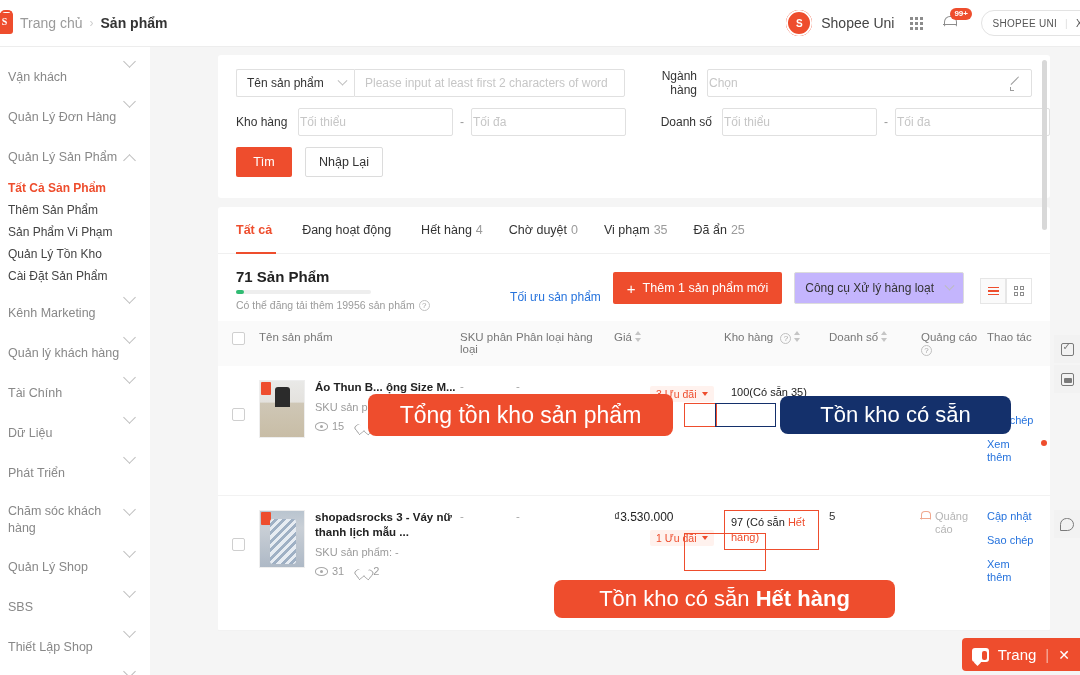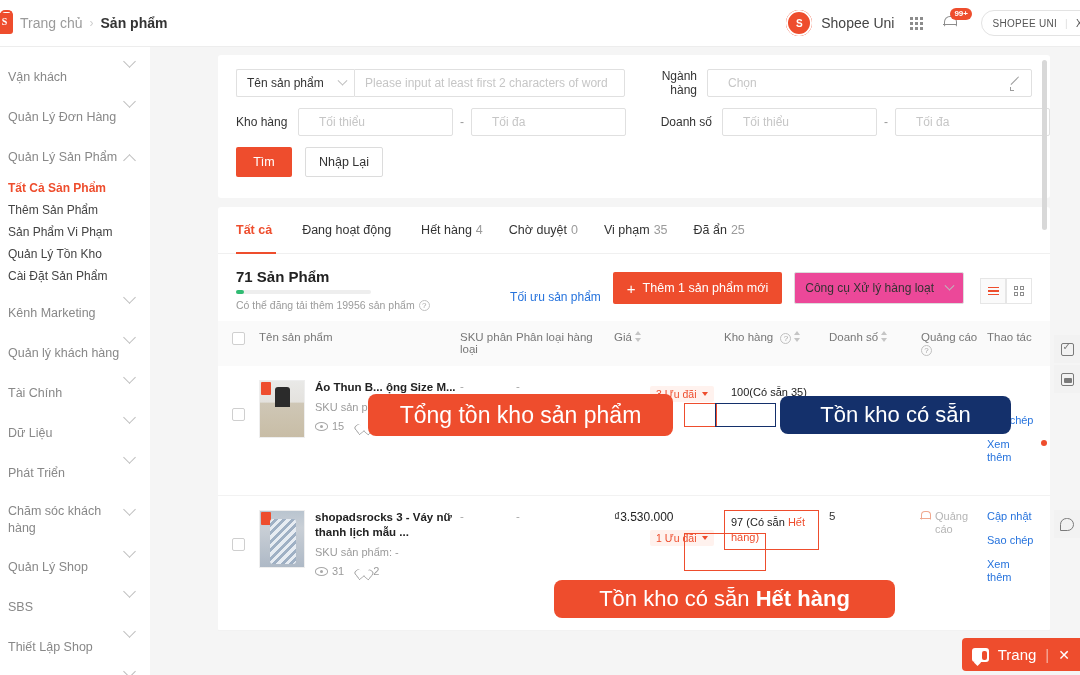--- a/index.html
+++ b/index.html
@@ -119,21 +119,21 @@
                transform: rotate(45deg) translate(-2px,-2px); }
   .txt-input {
     height: 28px; border:1px solid #e0e0e0; border-radius: 0 2px 2px 0;
     flex: 1; padding: 0 10px; font-size: 12px; color:#333; background:#fff; outline:none;
     font-family: inherit;
   }
   .txt-input::placeholder { color:#c6c6c6; }
   .lbl { font-size: 12px; color:#333; }
   .num-input {
     height: 28px; border:1px solid #e0e0e0; border-radius: 2px; width: 155px;
-    padding: 0 20px; font-size: 12px; background:#fff; outline:none; font-family: inherit;
+    padding: 0 1px; font-size: 12px; background:#fff; outline:none; font-family: inherit;
   }
   .num-input::placeholder { color:#c6c6c6; }
   .dash { color:#999; margin: 0 7px; }
 
   .btn-find {
     background:#ee4d2d; color:#fff; border:none; border-radius: 2px;
     height: 30px; width: 56px; font-size: 12.5px; cursor:pointer; font-family:inherit;
   }
   .btn-reset {
     background:#fff; color:#333; border:1px solid #dcdcdc; border-radius: 2px;
@@ -171,21 +171,21 @@
   }
   .actions { margin-left: auto; display:flex; align-items:flex-end; gap: 12px; padding-top: 4px; }
   .link-opt { color:#2673dd; font-size: 12px; cursor:pointer; }
   .btn-add {
     background:#ee4d2d; color:#fff; border:none; border-radius: 2px;
     height: 32px; padding: 0 14px; font-size: 12.5px; cursor:pointer;
     display:flex; align-items:center; gap:7px; font-family:inherit;
   }
   .plus { font-size: 15px; line-height: 1; }
   .sel-bulk {
-    height: 32px; border:1px solid #dcdcdc; border-radius: 2px; background:#ec4899;
+    height: 32px; border:1px solid #dcdcdc; border-radius: 2px; background:#c4b5fd;
     display:flex; align-items:center; padding: 0 10px; gap: 12px; font-size:12px; color:#333; cursor:pointer;
   }
   .viewtoggle { display:flex; margin-left: 4px; }
   .vt {
     width: 26px; height: 26px; border:1px solid #e6e6e6; display:flex; align-items:center; justify-content:center;
     cursor:pointer; background:#fff;
   }
   .vt.active { background:#fafafa; }
   .vt-lines { display:flex; flex-direction:column; gap:2px; }
   .vt-lines i { display:block; width:11px; height:1.6px; background:#ee4d2d; }

